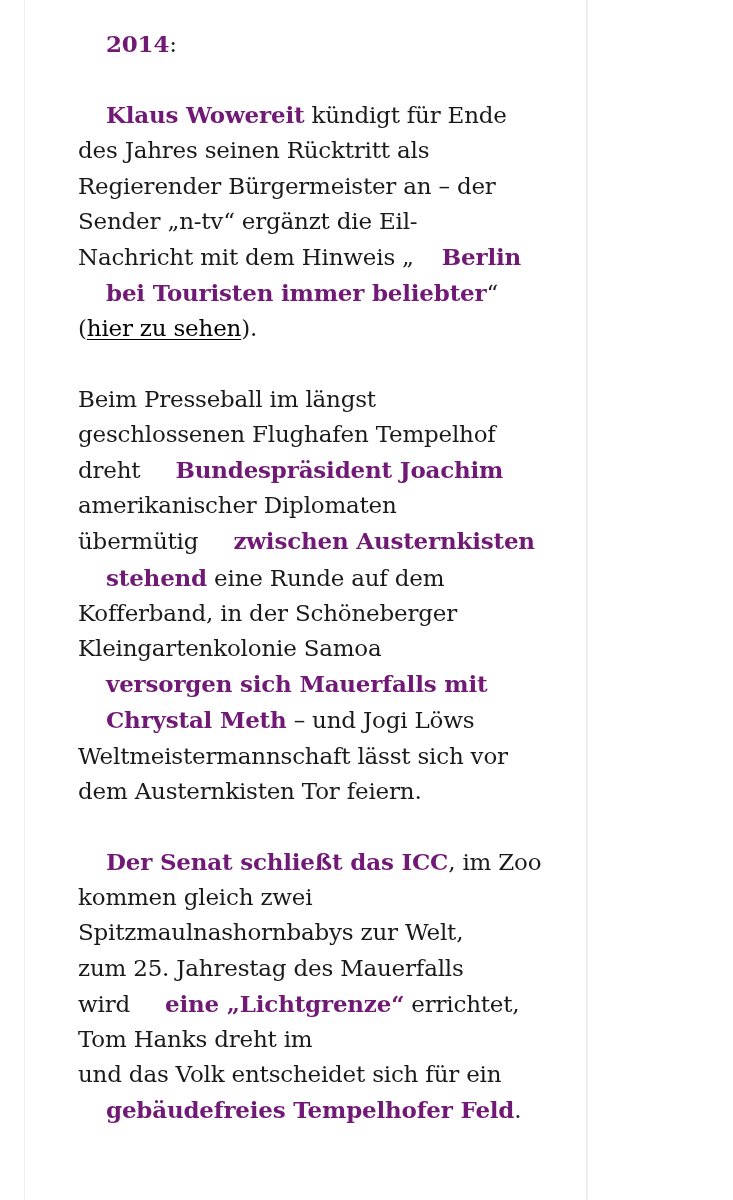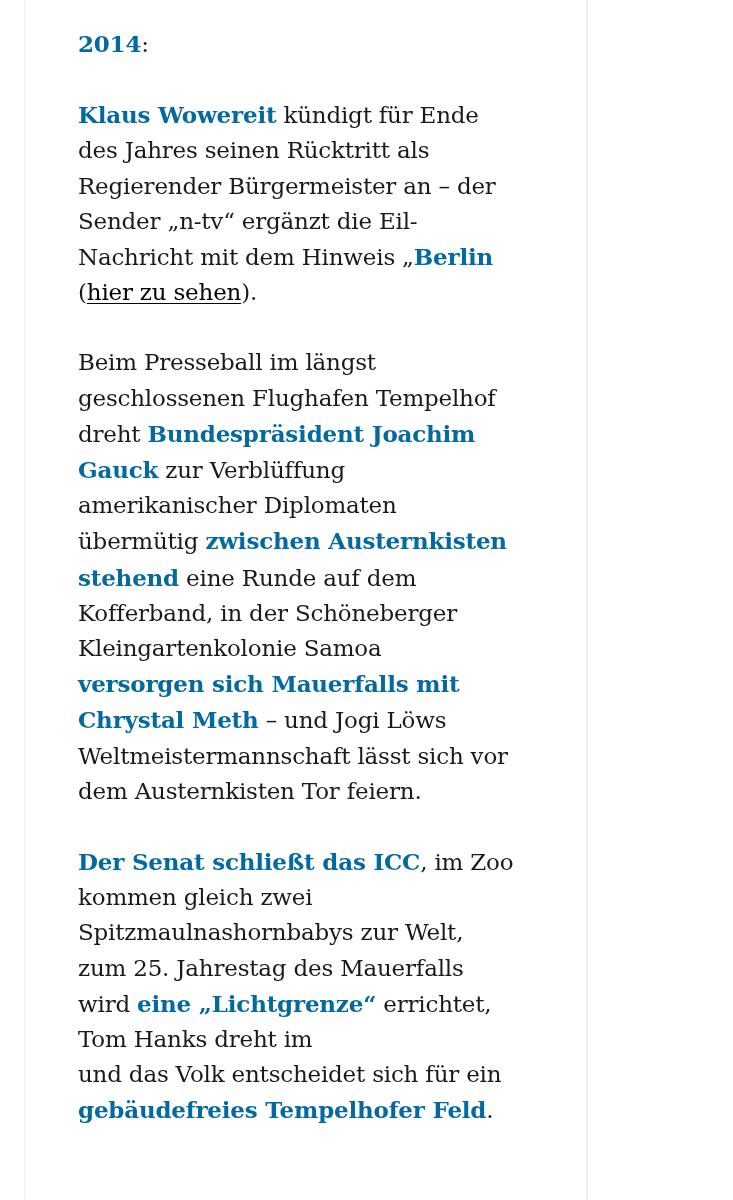--- a/index.html
+++ b/index.html
@@ -38,21 +38,21 @@
     color: #1a1a1a;
     letter-spacing: -0.2px;
   }
   .para {
     margin: 0 0 35px 0;
   }
   .para .line {
     display: block;
     white-space: nowrap;
   }
-  .b { font-weight: bold; color: #0369a1; }
+  .b { font-weight: bold; color: #701a75; margin-left: 28px; }
   a.link {
     color: #000000;
     text-decoration: underline;
     text-decoration-thickness: 1px;
     text-underline-offset: 3px;
   }
 </style>
 </head>
 <body>
 
@@ -60,27 +60,27 @@
   <div class="article">
     <div class="content">
       <p class="para"><span class="b">2014</span><span>:</span></p>
       <div id="paragraphs">
           <p class="para">
             <span class="line"><span class="b">Klaus Wowereit</span><span> kündigt für Ende</span></span>
             <span class="line"><span>des Jahres seinen Rücktritt als</span></span>
             <span class="line"><span>Regierender Bürgermeister an – der</span></span>
             <span class="line"><span>Sender „n-tv“ ergänzt die Eil-</span></span>
             <span class="line"><span>Nachricht mit dem Hinweis „</span><span class="b">Berlin</span></span>
+            <span class="line"><span class="b">bei Touristen immer beliebter</span><span>“</span></span>
             <span class="line"><span>(</span><a class="link" href="#">hier zu sehen</a><span>).</span></span>
           </p>
           <p class="para">
             <span class="line"><span>Beim Presseball im längst</span></span>
             <span class="line"><span>geschlossenen Flughafen Tempelhof</span></span>
             <span class="line"><span>dreht </span><span class="b">Bundespräsident Joachim</span></span>
-            <span class="line"><span class="b">Gauck</span><span> zur Verblüffung</span></span>
             <span class="line"><span>amerikanischer Diplomaten</span></span>
             <span class="line"><span>übermütig </span><span class="b">zwischen Austernkisten</span></span>
             <span class="line"><span class="b">stehend</span><span> eine Runde auf dem</span></span>
             <span class="line"><span>Kofferband, in der Schöneberger</span></span>
             <span class="line"><span>Kleingartenkolonie Samoa</span></span>
             <span class="line"><span class="b">versorgen sich Mauerfalls mit</span></span>
             <span class="line"><span class="b">Chrystal Meth</span><span> – und Jogi Löws</span></span>
             <span class="line"><span>Weltmeistermannschaft lässt sich vor</span></span>
             <span class="line"><span>dem Austernkisten Tor feiern.</span></span>
           </p>

